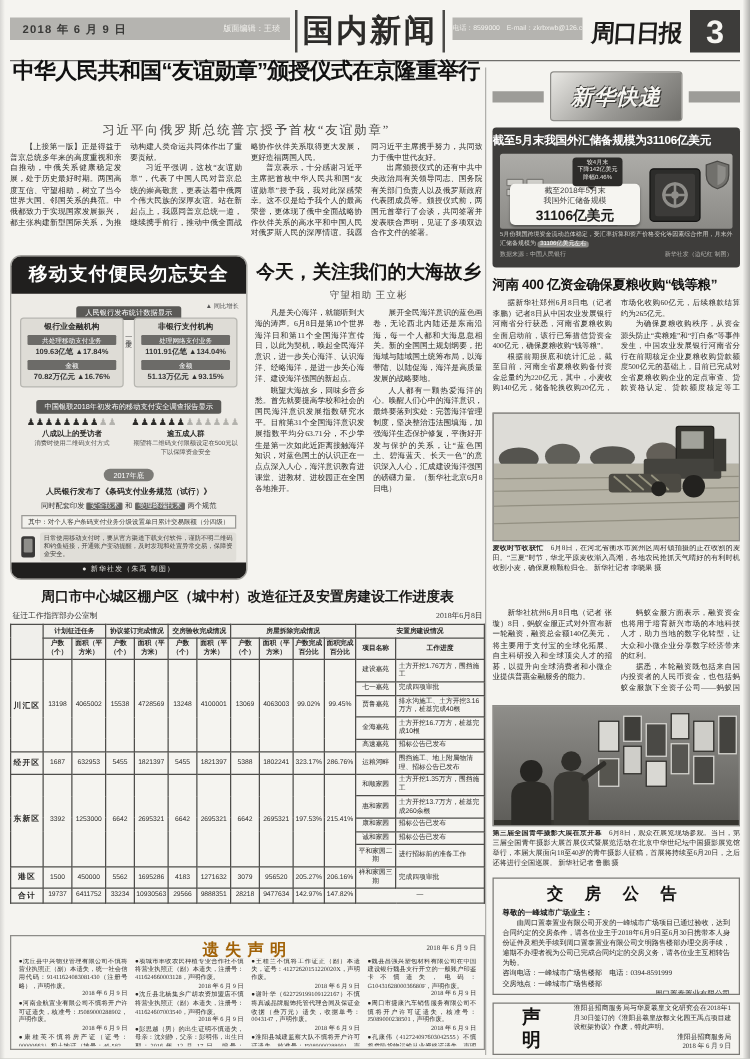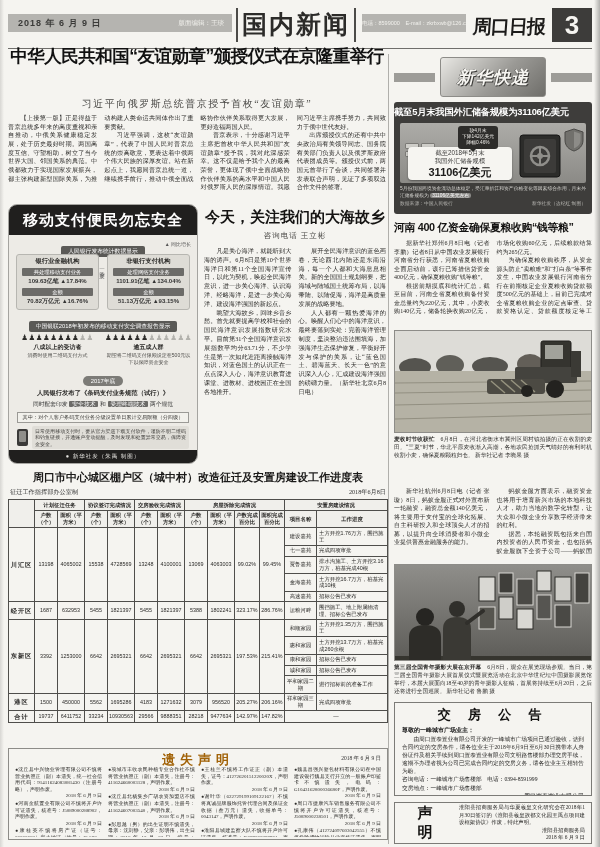--- a/index.html
+++ b/index.html
@@ -239,21 +239,21 @@
     <div class="mp-line3">其中：对个人客户条码支付业务分级设置单日累计交易限额（分四级）</div>
     <div class="mp-note">
       <span class="mp-phone"></span>
       <span class="mp-note-text">日常使用移动支付时，要从官方渠道下载支付软件，谨防不明二维码和钓鱼链接，开通账户变动提醒，及时发现和处置异常交易，保障资金安全。</span>
     </div>
     <div class="mp-footer">● 新华社发（朱禹 制图）</div>
   </div>
 
   <div class="ocean">
     <div class="ocean-title">今天，关注我们的大海故乡</div>
-    <div class="ocean-byline">咨询电话 王立彬</div>
+    <div class="ocean-byline">守望相助 王立彬</div>
     <div class="ocean-body body-cols">
         <p>凡是关心海洋，就能听到大海的涛声。6月8日是第10个世界海洋日和第11个全国海洋宣传日，以此为契机，唤起全民海洋意识，进一步关心海洋、认识海洋、经略海洋，是进一步关心海洋、建设海洋强国的新起点。</p>
         <p>眺望大海故乡，回味乡音乡愁。首先就要提高学校和社会的国民海洋意识发展指数研究水平。目前第31个全国海洋意识发展指数平均分63.71分，不少学生是第一次如此近距离接触海洋知识，对蓝色国土的认识正在一点点深入人心，海洋意识教育进课堂、进教材、进校园正在全国各地推开。</p>
         <p>展开全民海洋意识的蓝色画卷，无论西北内陆还是东南沿海，每一个人都和大海息息相关。新的全国国土规划纲要，把海域与陆域国土统筹布局，以海带陆、以陆促海，海洋是高质量发展的战略要地。</p>
         <p>人人都有一颗热爱海洋的心。唤醒人们心中的海洋意识，最终要落到实处：完善海洋管理制度，坚决整治违法围填海，加强海洋生态保护修复，平衡好开发与保护的关系，让“蓝色国土、碧海蓝天、长天一色”的意识深入人心，汇成建设海洋强国的磅礴力量。（新华社北京6月8日电）</p>
       </div>
   </div>
 
   <div class="banner">
     <div class="bbar"></div>

